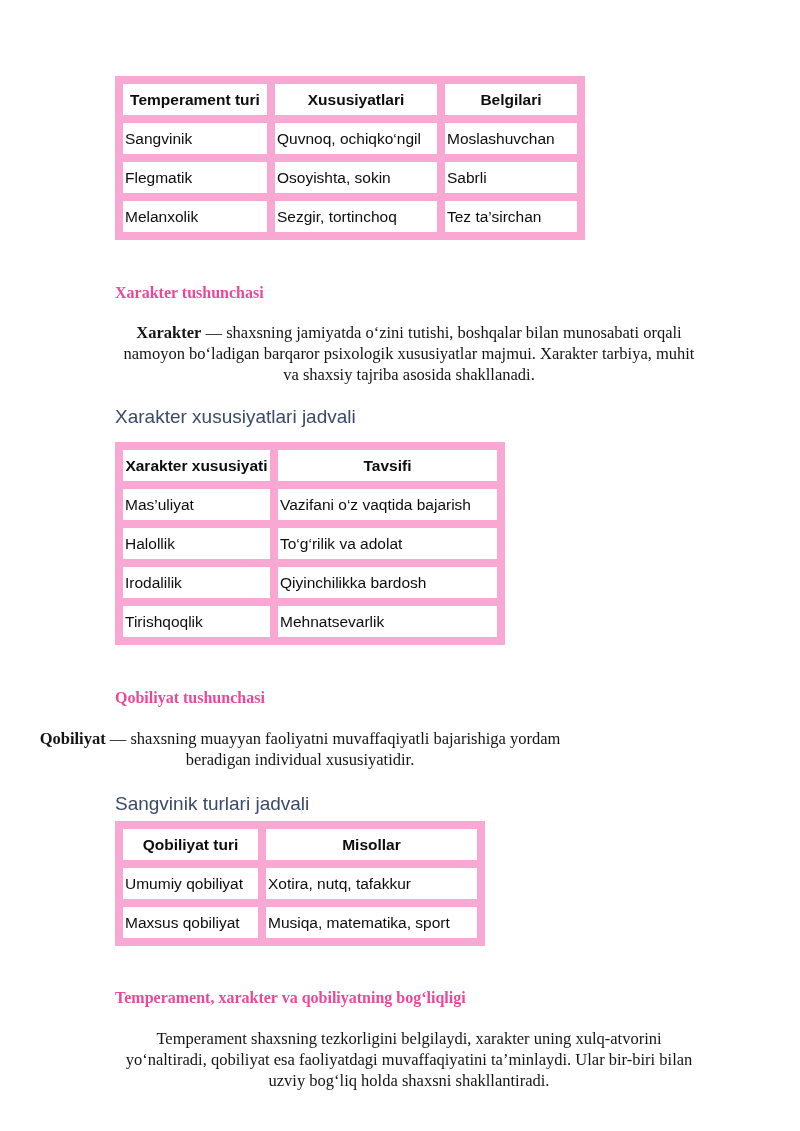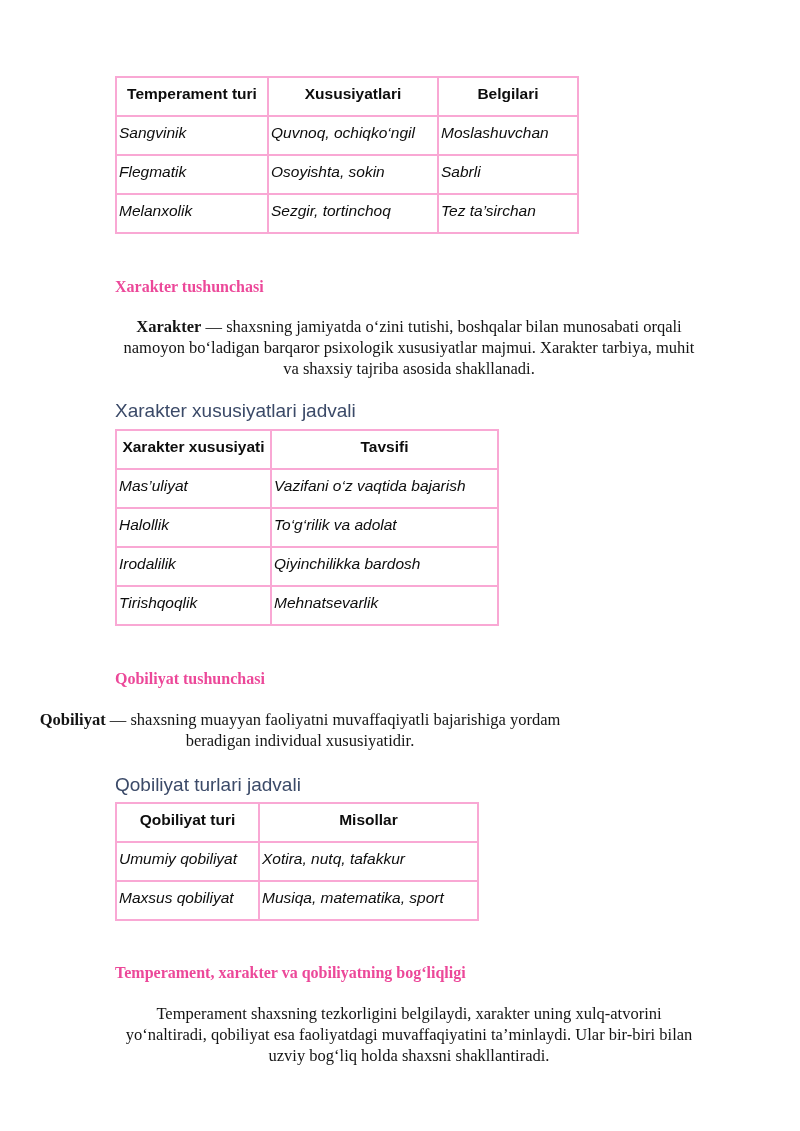--- a/index.html
+++ b/index.html
@@ -16,39 +16,38 @@
   
   table.doc-table {
     border-collapse: collapse;
     table-layout: fixed;
     margin-left: 115px;
     font-family: "Liberation Sans", sans-serif;
     font-size: 15.5px;
     color: #0d0d0d;
   }
   table.doc-table th, table.doc-table td {
-    border: 2px solid #f9a8d4;
+    border: 8px solid #f9a8d4;
     vertical-align: top;
     overflow: hidden;
     white-space: nowrap;
   }
   table.doc-table th {
     font-weight: bold;
     text-align: center;
     padding: 7px 2px 0 2px;
     height: 39px;
   }
   table.doc-table td {
     text-align: left;
     padding: 7px 15px 0 2px;
     height: 39px;
-    font-style: italic;
   }
   table#temperament-table { width: 462px; margin-top: 76px; }
-  table#xarakter-table    { width: 382px; margin-top: 7px; }
+  table#xarakter-table    { width: 382px; margin-top: 14px; }
   table#qobiliyat-table   { width: 362px; margin-top: 6px; }
   
   h2.doc-heading {
     font-family: "Liberation Serif", serif;
     font-size: 16px;
     font-weight: bold;
     line-height: 20px;
     margin-left: 115px;
     color: #ec4899;
   }
@@ -150,21 +149,21 @@
         <td>Tirishqoqlik</td>
         <td>Mehnatsevarlik</td>
       </tr>
     </tbody>
   </table>
 
   <h2 class="doc-heading" id="heading-qobiliyat">Qobiliyat tushunchasi</h2>
 
   <p class="doc-paragraph" id="paragraph-qobiliyat"><strong>Qobiliyat</strong><span> — shaxsning muayyan faoliyatni muvaffaqiyatli bajarishiga yordam beradigan individual xususiyatidir.</span></p>
 
-  <h3 class="accent-heading" id="heading-qobiliyat-jadval">Qobiliyat turlari jadvali</h3>
+  <h3 class="accent-heading" id="heading-qobiliyat-jadval">Sangvinik turlari jadvali</h3>
 
   <table class="doc-table" id="qobiliyat-table">
     <colgroup>
         <col style="width:143px">
         <col style="width:219px">
       </colgroup>
     <thead>
       <tr>
         <th>Qobiliyat turi</th>
         <th>Misollar</th>

